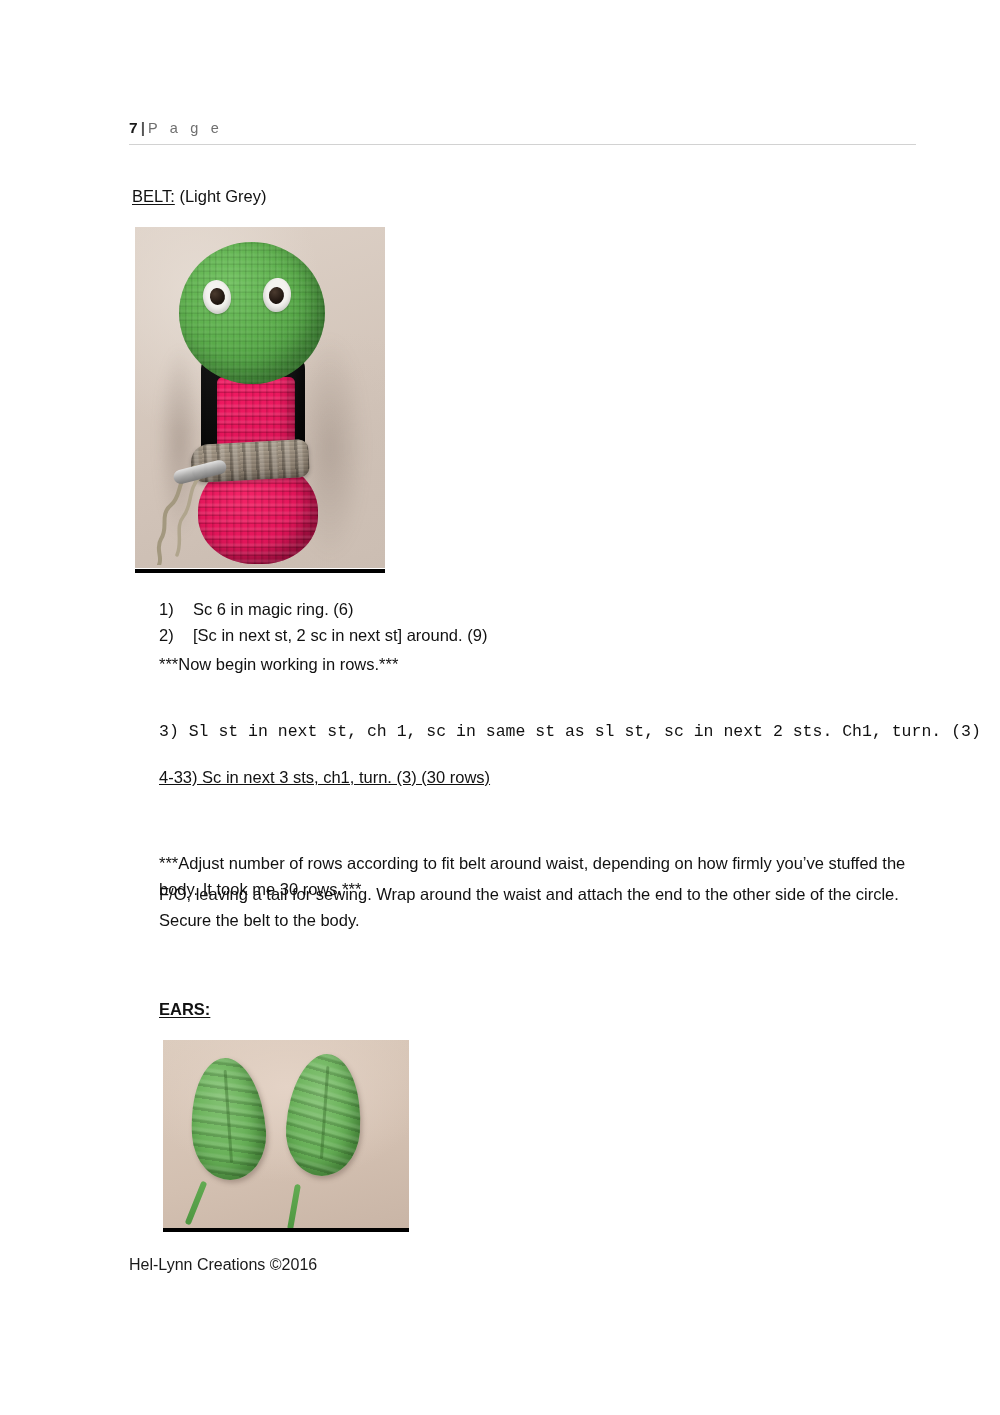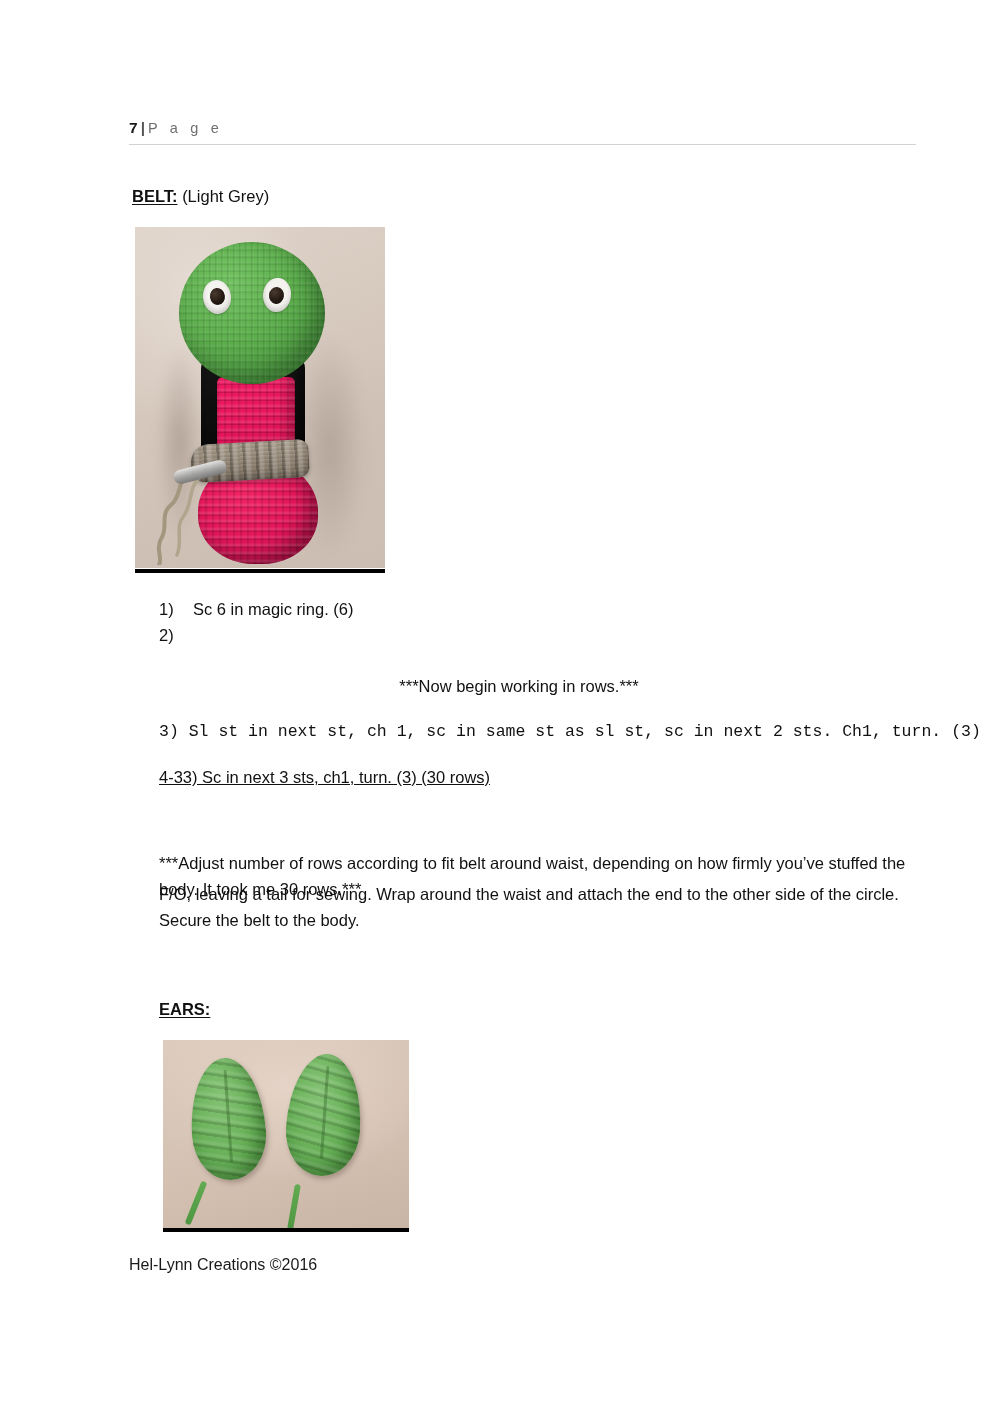--- a/index.html
+++ b/index.html
@@ -65,21 +65,21 @@
   
   .belt-heading {
     position: absolute;
     left: 116px;
     top: 185px;
     font-size: 16.5px;
     line-height: 22px;
     white-space: nowrap;
   }
   .belt-heading b {
-    font-weight: bold;
+    font-weight: normal;
     text-decoration: underline;
     text-underline-offset: 2px;
   }
 
   
   .photo-belt-wrap {
     position: absolute;
     left: 119px;
     top: 227px;
     width: 250px;
@@ -236,21 +236,21 @@
     line-height: 26px;
     white-space: nowrap;
   }
   .list-num { width: 34px; flex: 0 0 34px; }
 
   .para {
     position: absolute;
     font-size: 16.5px;
     line-height: 26px;
   }
-  .p-rows   { left: 143px; top: 673px;  width: 720px; white-space: nowrap; text-align: center; }
+  .p-rows   { left: 143px; top: 651px;  width: 720px; white-space: nowrap; }
   .p-row3   { left: 143px; top: 719px;  width: 760px; white-space: nowrap; font-family: Liberation Mono, monospace; }
   .p-row433 { left: 143px; top: 764px;  width: 760px; white-space: nowrap; text-decoration: underline; }
   .p-adjust { left: 143px; top: 850px;  width: 752px; }
   .p-fo     { left: 143px; top: 881px;  width: 752px; }
 
   
   .ears-heading {
     position: absolute;
     left: 143px;
     top: 1000px;
@@ -381,20 +381,21 @@
   </div>
   <div class="photo-underline"></div>
 
   <div class="list-block">
     <div class="list-row">
       <span class="list-num">1)</span>
       <span>Sc 6 in magic ring. (6)</span>
     </div>
     <div class="list-row">
       <span class="list-num">2)</span>
+      <span>[Sc in next st, 2 sc in next st] around. (9)</span>
     </div>
   </div>
 
   <div class="para p-rows">***Now begin working in rows.***</div>
   <div class="para p-row3">3)   Sl st in next st, ch 1, sc in same st as sl st, sc in next 2 sts. Ch1, turn. (3)</div>
   <div class="para p-row433">4-33) Sc in next 3 sts, ch1, turn. (3) (30 rows)</div>
   <div class="para p-adjust">***Adjust number of rows according to fit belt around waist, depending on how firmly you’ve stuffed the body. It took me 30 rows.***</div>
   <div class="para p-fo">F/O, leaving a tail for sewing. Wrap around the waist and attach the end to the other side of the circle. Secure the belt to the body.</div>
 
   <div class="ears-heading">EARS:</div>

